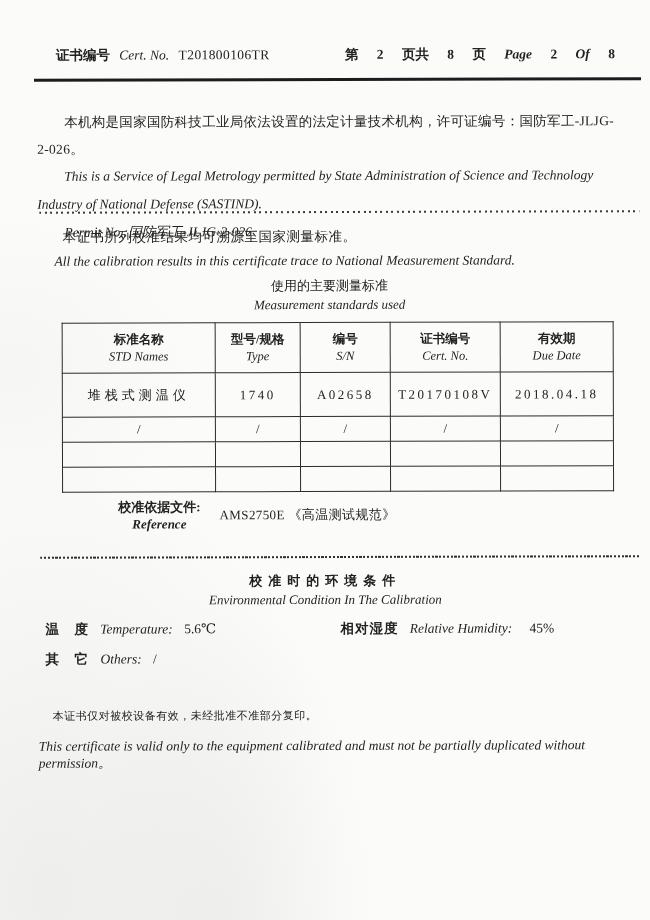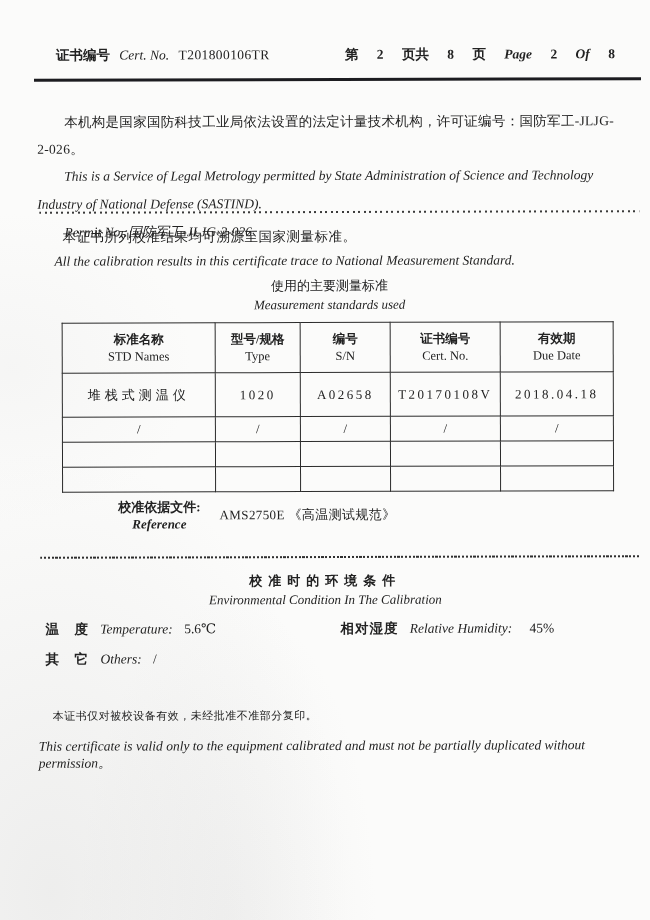--- a/index.html
+++ b/index.html
@@ -58,21 +58,21 @@
   table.std td { border: 1.6px solid #2b2b2b; text-align: center;
                  vertical-align: middle; font-size: 13px; padding: 0 6px;
                  overflow: hidden; }
   table.std tr.hd td { height: 50px; font-size: 12.5px; line-height: 17px; }
   table.std tr.r1 td { height: 44px; letter-spacing: 2.5px; }
   table.std tr.r1 td.name { letter-spacing: 4px; }
   table.std tr.r2 td { height: 25px; }
   table.std tr.r3 td { height: 25px; }
   table.std tr.r4 td { height: 25px; }
   table.std .hzh { font-weight: 600; display: block; }
-  table.std .hen { display: block; font-weight: normal; }
+  table.std .hen { font-style: italic; display: block; font-weight: normal; }
 
   
   .reference { position: absolute; top: 498px; left: 118px; display: flex;
                align-items: center; font-size: 13px; }
   .ref-label { text-align: center; line-height: 17px; font-weight: bold; }
   .ref-value { margin-left: 19px; letter-spacing: 0.4px; }
 
   
   .env-title { position: absolute; top: 571px; left: 0; width: 650px;
                text-align: center; font-size: 13px; line-height: 19px; }
@@ -159,21 +159,21 @@
         <span class="hzh zh">证书编号</span>
         <span class="hen">Cert. No.</span>
       </td>
       <td>
         <span class="hzh zh">有效期</span>
         <span class="hen">Due Date</span>
       </td>
     </tr>
     <tr class="r1">
       <td class="name zh">堆栈式测温仪</td>
-      <td>1020</td>
+      <td>1740</td>
       <td>A02658</td>
       <td>T20170108V</td>
       <td>2018.04.18</td>
     </tr>
     <tr class="r2">
       <td>/</td>
       <td>/</td>
       <td>/</td>
       <td>/</td>
       <td>/</td>

